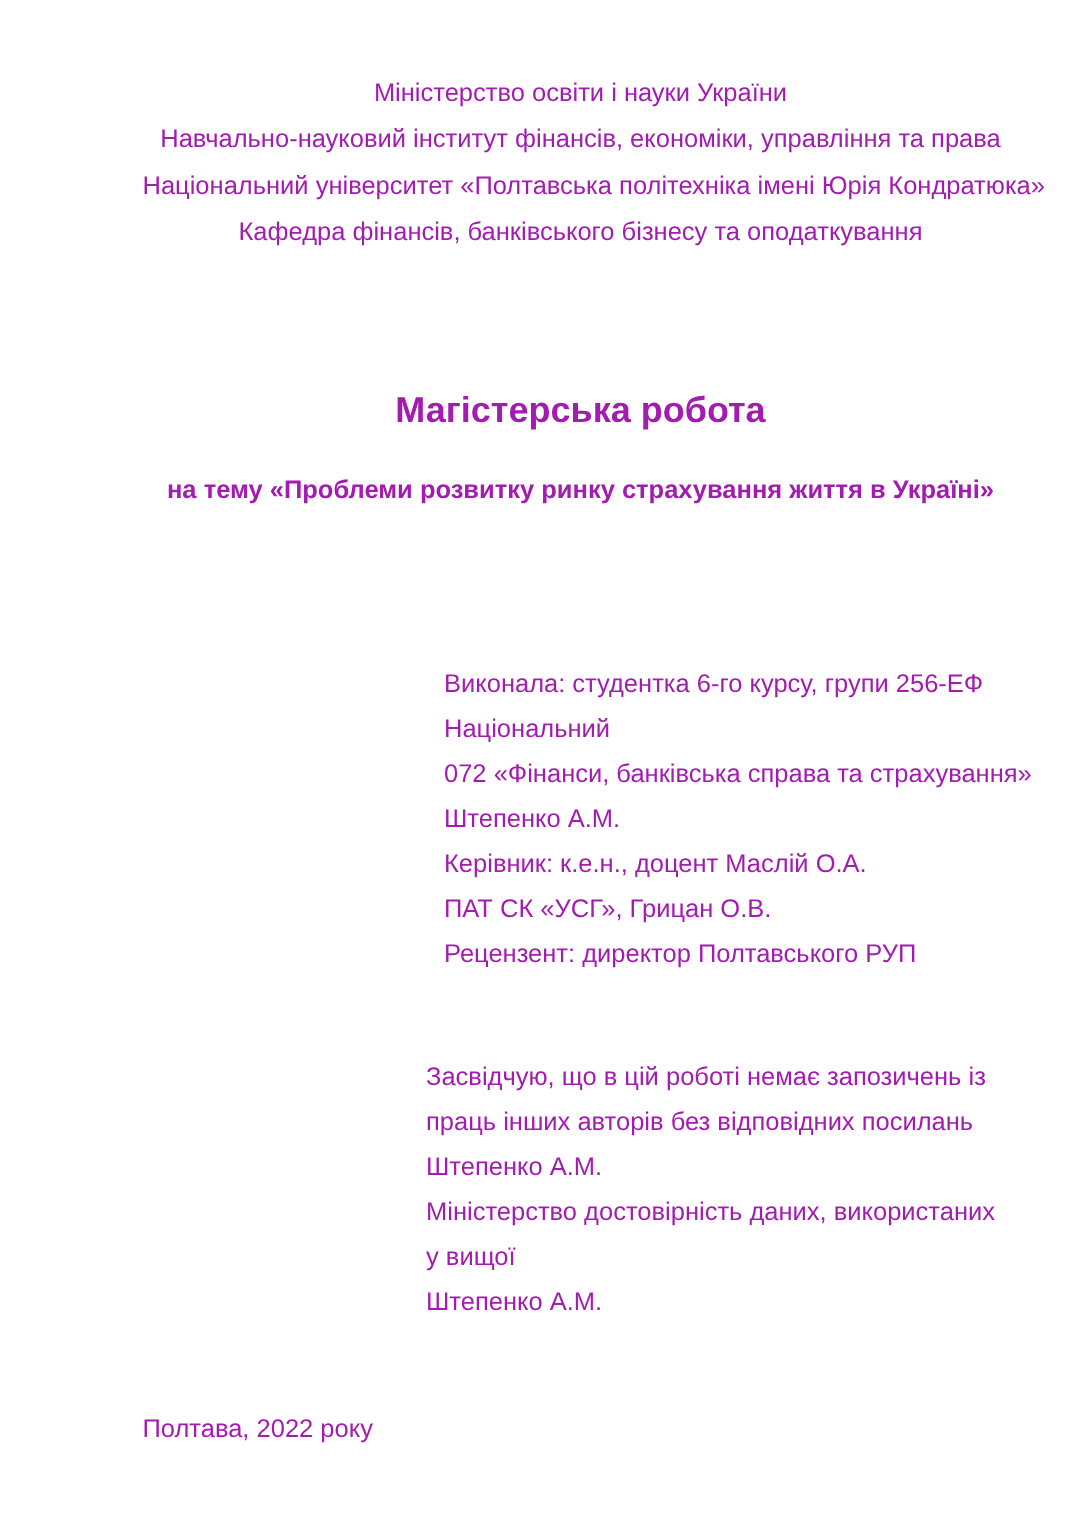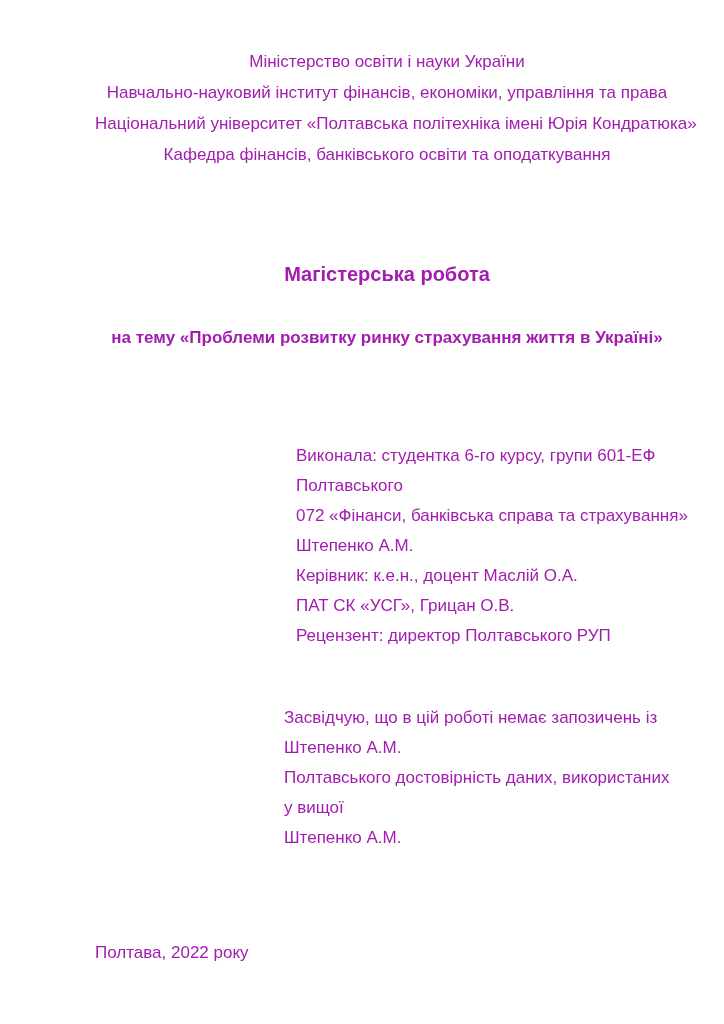--- a/index.html
+++ b/index.html
@@ -29,27 +29,27 @@
     text-align: center;
     font-size: 17px;
     line-height: 31px;
   }
   .header-block .line {
     white-space: nowrap;
   }
   .title-block {
     top: 259px;
     text-align: center;
-    font-size: 20px;
+    font-size: 24px;
     font-weight: bold;
     line-height: 30px;
     white-space: nowrap;
   }
   .subtitle-block {
-    top: 323px;
+    top: 312px;
     text-align: center;
     font-size: 17px;
     font-weight: bold;
     line-height: 30px;
     white-space: nowrap;
   }
   .credits-block {
     position: absolute;
     left: 296px;
     top: 441px;
@@ -77,40 +77,41 @@
 </style>
 </head>
 <body>
 
 <div class="page">
 
   <div class="col header-block">
     <div class="line">Міністерство освіти і науки України</div>
     <div class="line">Навчально-науковий інститут фінансів, економіки, управління та права</div>
     <div class="line">Національний університет «Полтавська політехніка імені Юрія Кондратюка»</div>
-    <div class="line">Кафедра фінансів, банківського освіти та оподаткування</div>
+    <div class="line">Кафедра фінансів, банківського бізнесу та оподаткування</div>
   </div>
 
   <div class="col title-block">Магістерська робота</div>
 
   <div class="col subtitle-block">на тему «Проблеми розвитку ринку страхування життя в Україні»</div>
 
   <div class="credits-block">
-    <div class="line">Виконала: студентка 6-го курсу, групи 601-ЕФ</div>
-    <div class="line">Полтавського</div>
+    <div class="line">Виконала: студентка 6-го курсу, групи 256-ЕФ</div>
+    <div class="line">Національний</div>
     <div class="line">072 «Фінанси, банківська справа та страхування»</div>
     <div class="line">Штепенко А.М.</div>
     <div class="line">Керівник: к.е.н., доцент Маслій О.А.</div>
     <div class="line">ПАТ СК «УСГ», Грицан О.В.</div>
     <div class="line">Рецензент: директор Полтавського РУП</div>
   </div>
 
   <div class="declaration-block">
     <div class="line">Засвідчую, що в цій роботі немає запозичень із</div>
+    <div class="line">праць інших авторів без відповідних посилань</div>
     <div class="line">Штепенко А.М.</div>
-    <div class="line">Полтавського достовірність даних, використаних</div>
+    <div class="line">Міністерство достовірність даних, використаних</div>
     <div class="line">у вищої</div>
     <div class="line">Штепенко А.М.</div>
   </div>
 
   <div class="col footer-block">Полтава, 2022 року</div>
 
 </div>
 
 </body></html>

